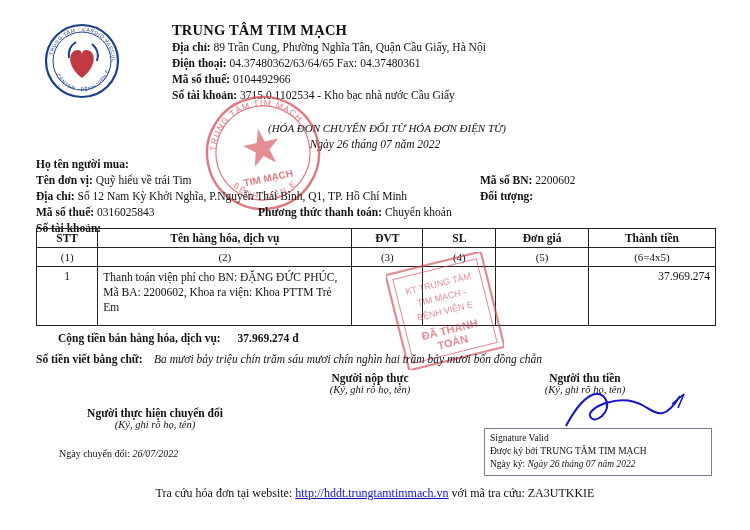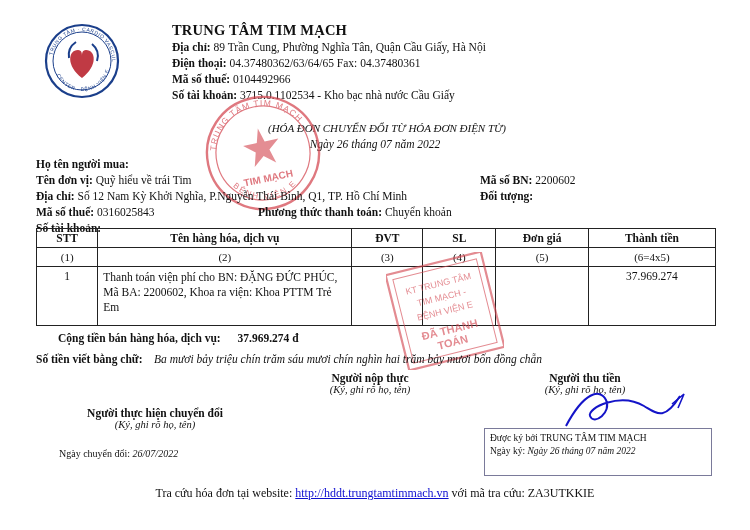--- a/index.html
+++ b/index.html
@@ -61,21 +61,21 @@
   table.items th{font-weight:bold;text-align:center;font-size:11.5px;}
   .c-stt{width:52px;text-align:center;}
   .c-name{width:255px;}
   .c-dvt{width:62px;text-align:center;}
   .c-sl{width:65px;text-align:center;}
   .c-dg{width:85px;text-align:center;}
   .c-tt{width:120px;text-align:right;}
   tr.numrow td{text-align:center;font-size:11px;}
   tr.numrow td.c-tt{text-align:center;}
   td.body-name{line-height:15px;height:52px;}
-  td.body-amt{text-align:center;vertical-align:top;}
+  td.body-amt{text-align:right;vertical-align:top;}
 
   
   .total-line{position:absolute;left:58px;top:332px;font-size:11.5px;font-weight:bold;}
   .total-line .amt{margin-left:14px;font-weight:bold;}
   .words{position:absolute;left:36px;top:353px;font-size:11.5px;}
   .words .lbl{font-weight:bold;}
   .words .val{font-style:italic;}
 
   
   .sig{position:absolute;top:372px;text-align:center;font-size:11.5px;width:190px;}
@@ -298,20 +298,21 @@
       <path d="M112 22 L124 12 L118 26" fill="none" stroke="#1414c8" stroke-width="1.6"></path>
     </svg>
   </div>
 
   <div class="convdate">
     <span>Ngày chuyển đổi:</span>
     <span class="val">26/07/2022</span>
   </div>
 
   <div class="sigbox">
+    <div>Signature Valid</div>
     <div>
       <span>Được ký bởi</span>
       <span>TRUNG TÂM TIM MẠCH</span>
     </div>
     <div>
       <span>Ngày ký:</span>
       <span class="it">Ngày 26 tháng 07 năm 2022</span>
     </div>
   </div>
 

